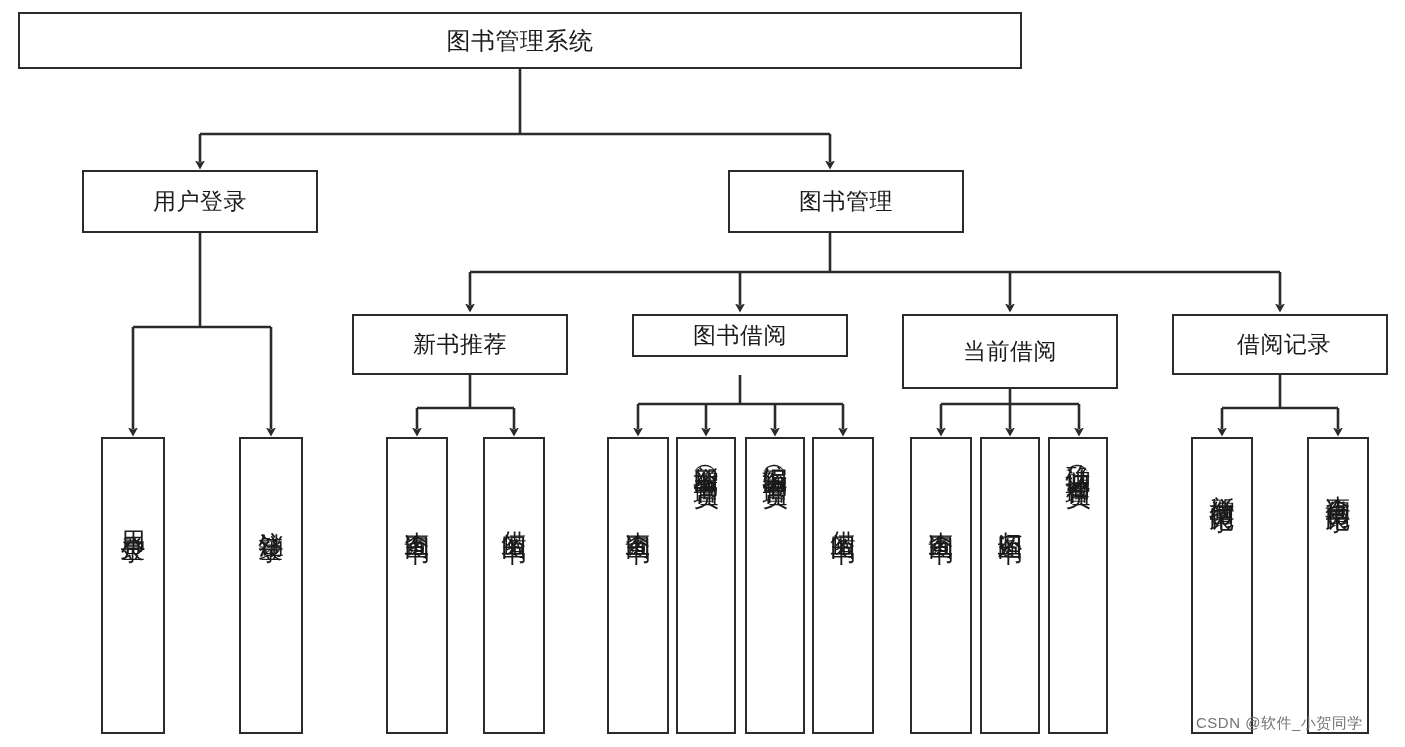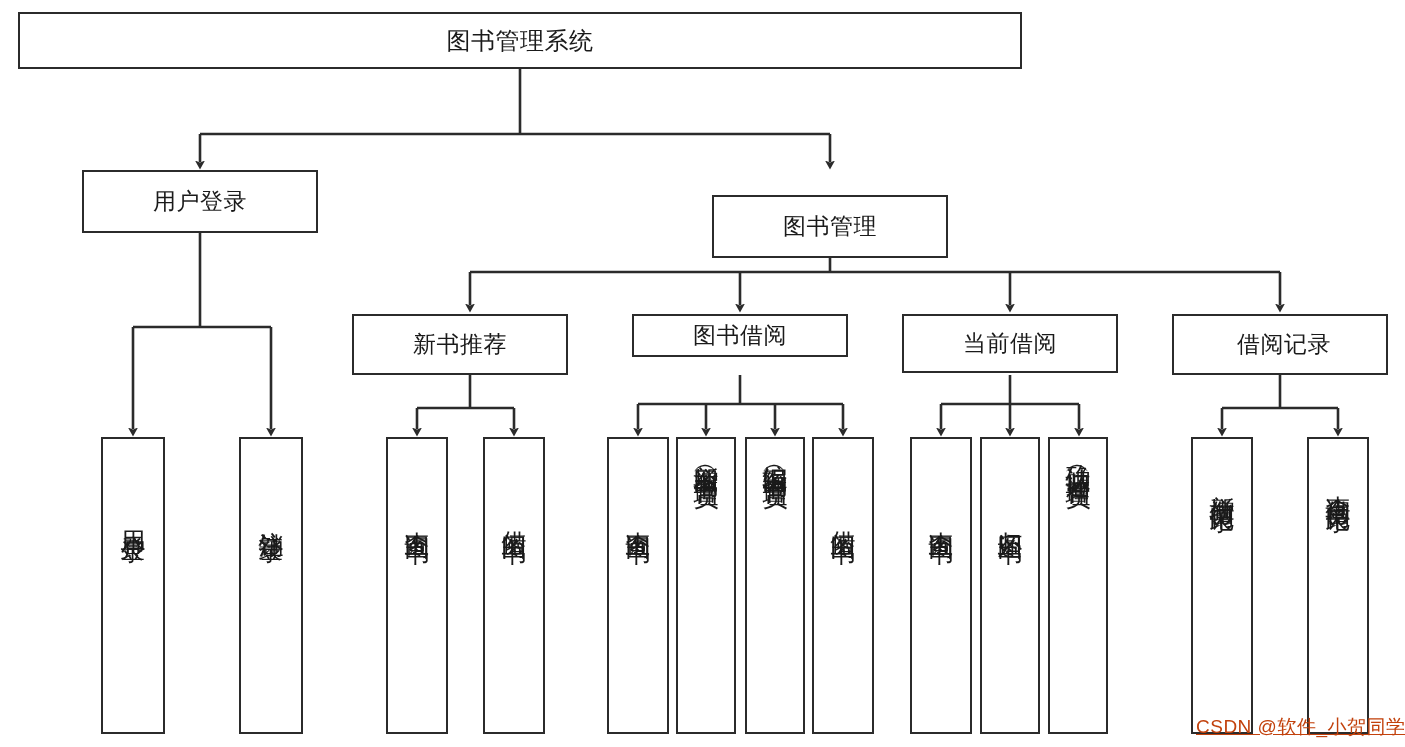--- a/index.html
+++ b/index.html
@@ -61,26 +61,25 @@
     text-orientation: upright;
     -webkit-text-orientation: upright;
     font-size: 25px;
     line-height: 1.0;
     letter-spacing: 3px;
     white-space: normal;
     max-height: 100%;
   }
   .watermark {
     position: absolute;
-    color: #c2410c;
-    font-size: 19px;
+    color: #737373;
+    font-size: 15px;
     white-space: nowrap;
     letter-spacing: 0.5px;
     font-family: "Liberation Sans", "DejaVu Sans", sans-serif;
-    text-decoration: underline;
   }
 </style>
 </head>
 <body>
 
 <div id="diagram-root">
 
   <svg id="edge-layer" viewBox="0 0 1405 747" width="1405" height="747">
     <defs>
       <marker id="arrowhead" markerWidth="9" markerHeight="10" refX="1.5" refY="5" orient="auto" markerUnits="userSpaceOnUse">
@@ -132,33 +131,33 @@
   </svg>
 
   <div class="node horiz root" style="left:18px; top:12px; width:1004px; height:57px;">
     <span class="node-label">图书管理系统</span>
   </div>
 
   <div class="node horiz" style="left:82px; top:170px; width:236px; height:63px;">
     <span class="node-label">用户登录</span>
   </div>
 
-  <div class="node horiz" style="left:712px; top:170px; width:236px; height:63px;margin-top:25px;">
+  <div class="node horiz" style="left:728px; top:170px; width:236px; height:63px;">
     <span class="node-label">图书管理</span>
   </div>
 
   <div class="node horiz" style="left:352px; top:314px; width:216px; height:61px;">
     <span class="node-label">新书推荐</span>
   </div>
 
   <div class="node horiz" style="left:632px; top:314px; width:216px; height:43px;">
     <span class="node-label">图书借阅</span>
   </div>
 
-  <div class="node horiz" style="left:902px; top:314px; width:216px; height:59px;">
+  <div class="node horiz" style="left:902px; top:314px; width:216px; height:75px;">
     <span class="node-label">当前借阅</span>
   </div>
 
   <div class="node horiz" style="left:1172px; top:314px; width:216px; height:61px;padding-left:8px;">
     <span class="node-label">借阅记录</span>
   </div>
 
   <div class="node leaf" style="left:101px; top:437px; width:64px; height:297px; padding-top:72px;">
     <span class="node-label">用户登录</span>
   </div>

